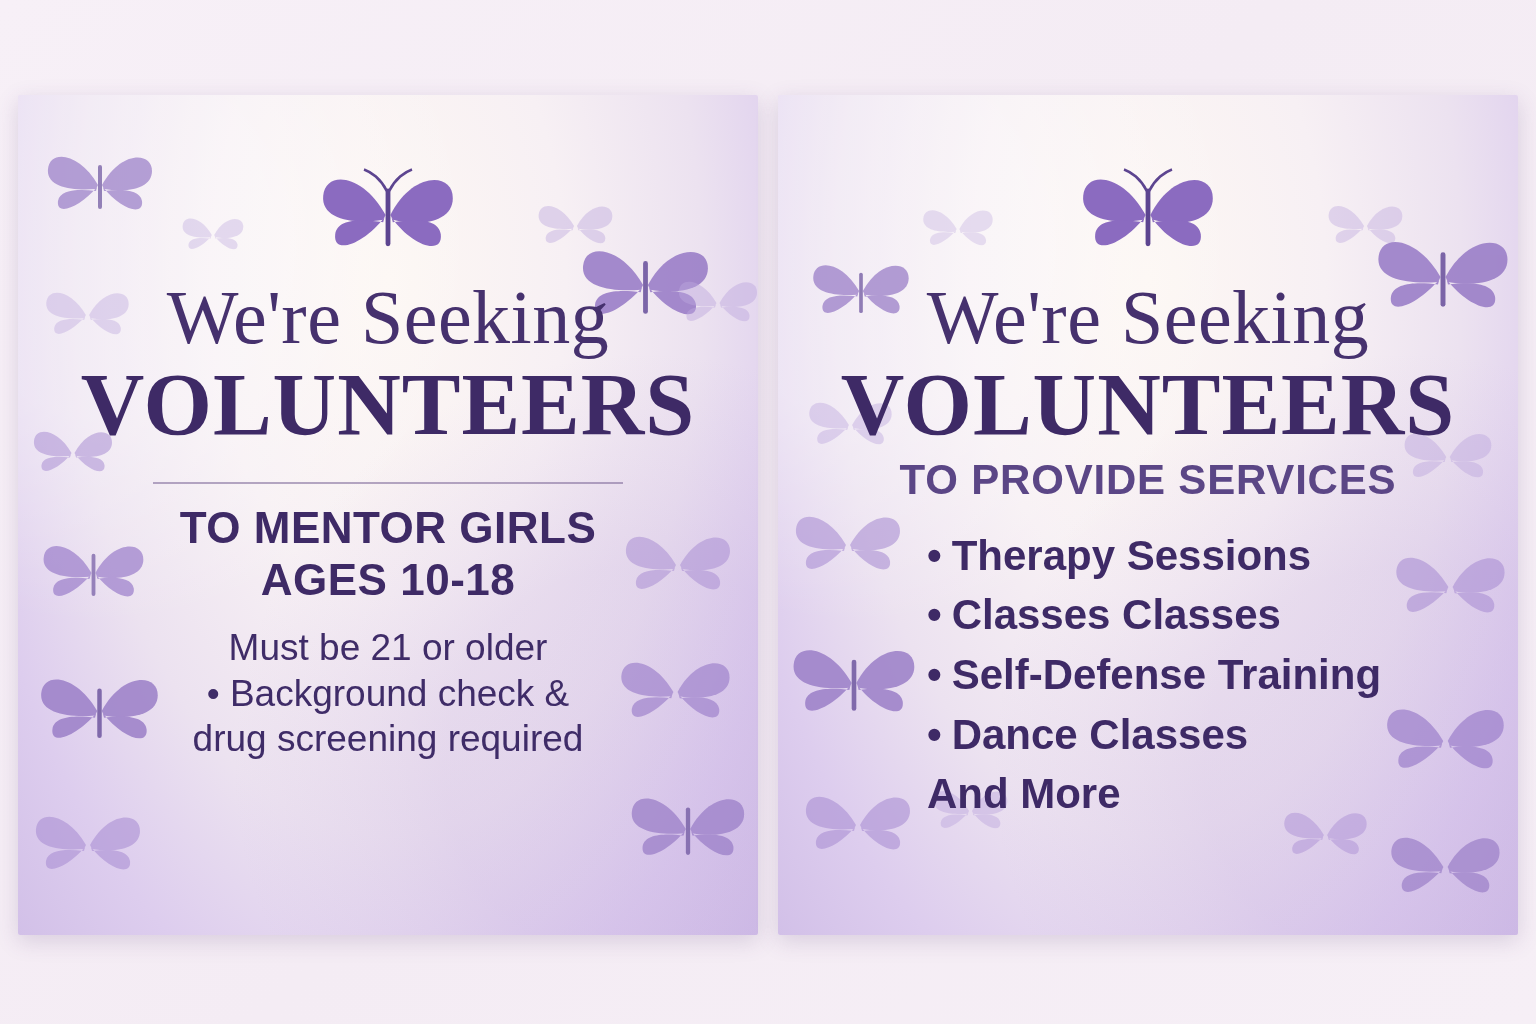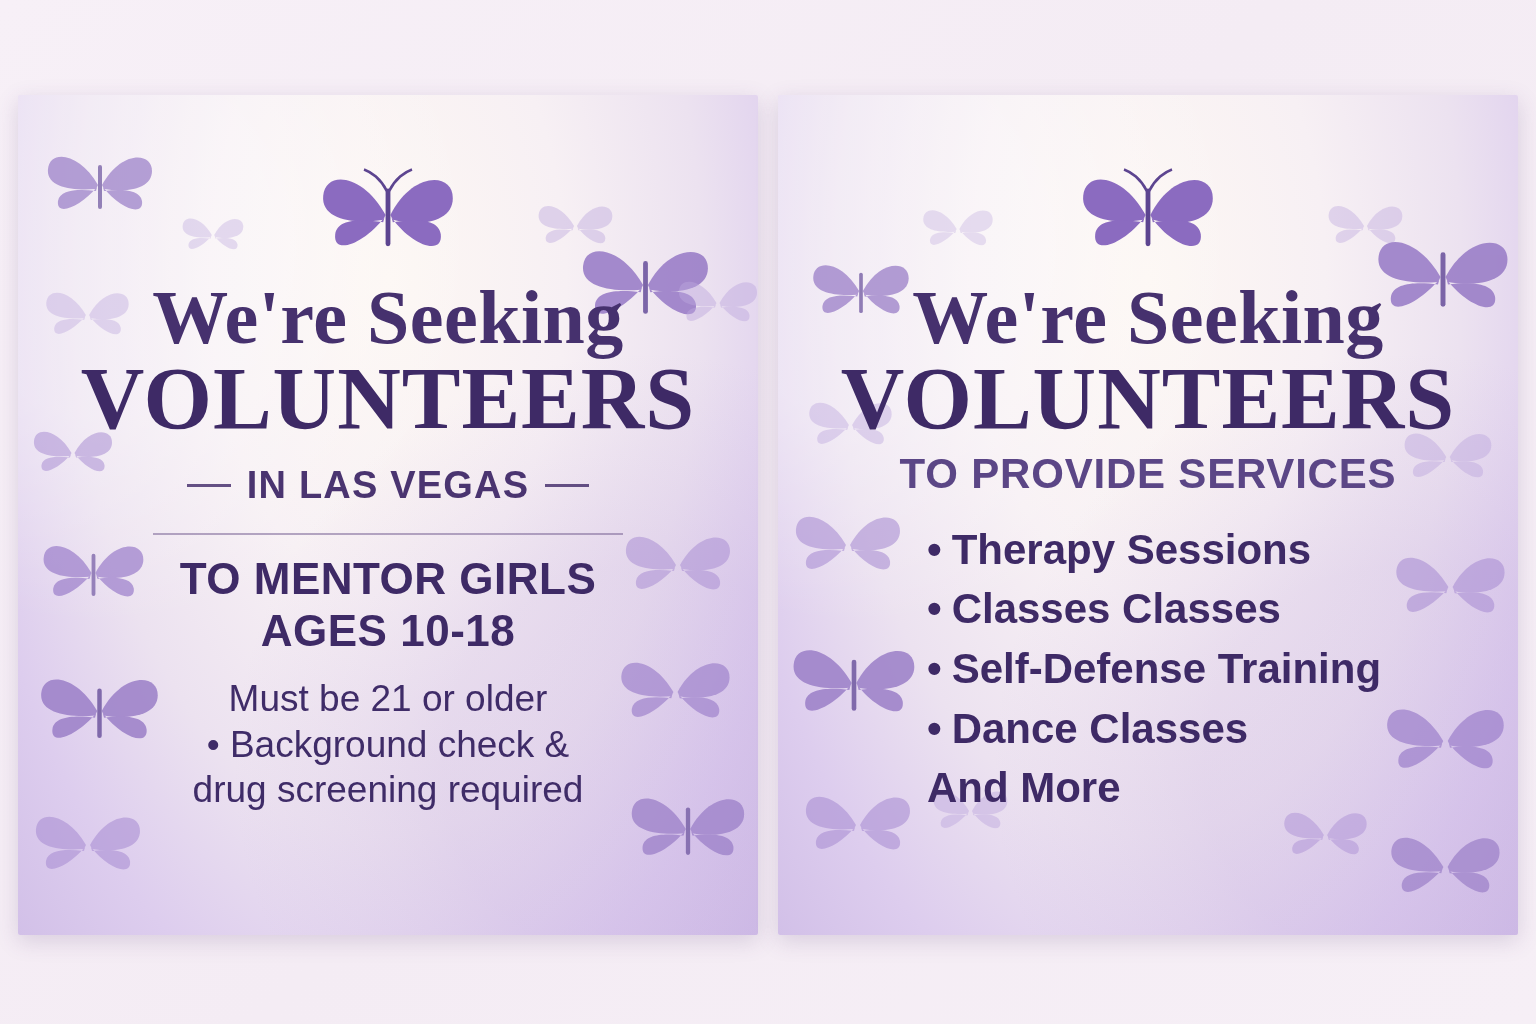--- a/index.html
+++ b/index.html
@@ -65,22 +65,22 @@
     height: 120px;
     margin-bottom: 2px;
   }
 
   .h-script {
     font-family: "Liberation Serif", serif;
     font-size: 76px;
     line-height: 0.95;
     color: #46316e;
     letter-spacing: 0.5px;
-    font-weight: 700;
-    margin: 4px 0 0 0;
+    font-weight: 400;
+    margin: 4px 0 6px 0;
   }
   .h-main {
     font-family: "Liberation Serif", serif;
     font-weight: 700;
     font-size: 88px;
     line-height: 0.96;
     letter-spacing: 1px;
     color: #3e2a66;
     margin: 4px 0 8px 0;
   }
@@ -315,25 +315,20 @@
               <rect x="58" y="28" width="4" height="48" rx="2" fill="#5d4590"></rect>
               <path d="M59 30 C54 20,46 14,40 12" stroke="#5d4590" stroke-width="2.2" fill="none"></path>
               <path d="M61 30 C66 20,74 14,80 12" stroke="#5d4590" stroke-width="2.2" fill="none"></path>
             </g>
           </svg>
       </div>
 
       <div class="h-script">We're Seeking</div>
       <div class="h-main">VOLUNTEERS</div>
 
-      <div class="sub-row">
-        <span class="dash"></span>
-        <span class="h-sub">IN LAS VEGAS</span>
-        <span class="dash"></span>
-      </div>
 
       <div class="rule"></div>
 
       <div class="h-purpose">TO MENTOR GIRLS</div>
       <div class="h-purpose">AGES 10-18</div>
 
       <div class="notes">
         <div class="bullet-line">Must be 21 or older</div>
         <div class="bullet-line">• Background check &amp;</div>
         <div class="bullet-line">drug screening required</div>

